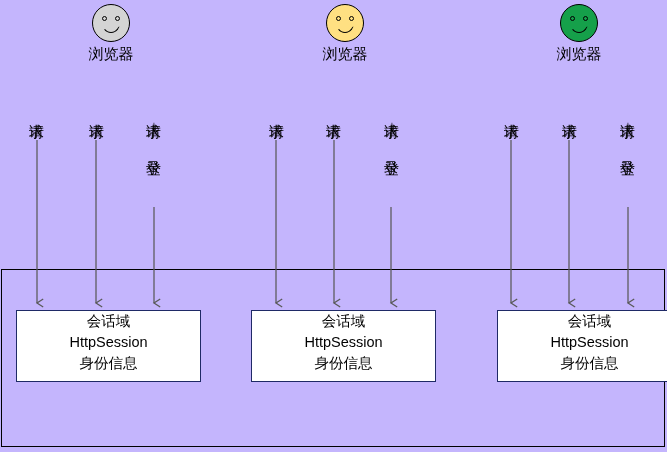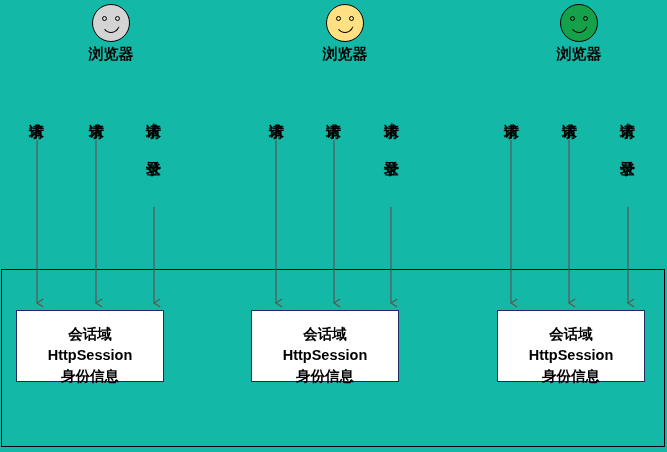--- a/index.html
+++ b/index.html
@@ -9,23 +9,22 @@
   }
   body {
     font-family: "Liberation Sans", "DejaVu Sans", sans-serif;
     color: #000000;
   }
 
   #canvas {
     position: relative;
     width: 667px;
     height: 452px;
-    background: #14b8a6;
+    background: #c4b5fd;
     overflow: hidden;
-    font-weight: bold;
   }
 
   
   .client {
     position: absolute;
     top: 0;
     width: 222px;
     height: 75px;
   }
   .client-0 { left: 0px; }
@@ -122,27 +121,27 @@
     width: 664px;
     height: 178px;
     border: 1.6px solid #000000;
     box-sizing: border-box;
     background: transparent;
   }
 
   .session-box {
     position: absolute;
     top: 310px;
-    width: 148px;
+    width: 185px;
     height: 72px;
     border: 1.7px solid #1f2a66;
     box-sizing: border-box;
     background: #ffffff;
     text-align: center;
-    padding-top: 13px;
+    padding-top: 0;
   }
   .session-box .line {
     font-size: 14.5px;
     line-height: 21px;
     white-space: nowrap;
   }
   .sb-0 { left: 16px; }
   .sb-1 { left: 251px; }
   .sb-2 { left: 497px; }
 

